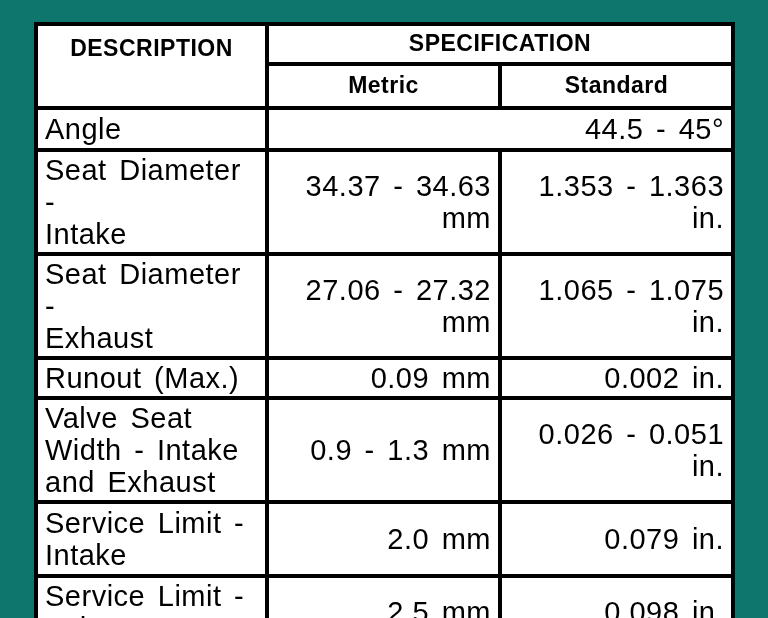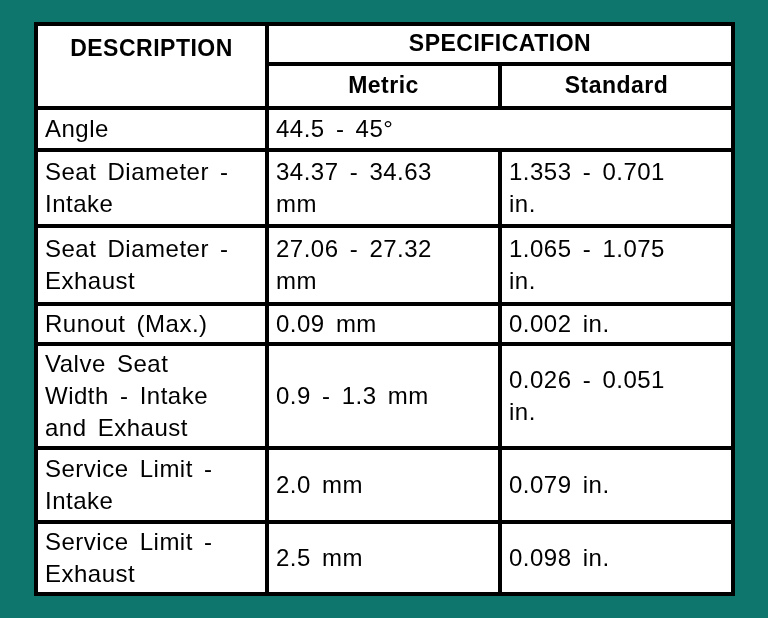--- a/index.html
+++ b/index.html
@@ -38,31 +38,31 @@
     text-align: center;
     vertical-align: middle;
     letter-spacing: 0.5px;
     line-height: 1.2;
   }
   .spec-table th.th-desc {
     vertical-align: top;
     padding-top: 9px;
   }
   .spec-table td {
-    font-size: 24px;
+    font-size: 29px;
     font-weight: normal;
     letter-spacing: 0.5px;
     word-spacing: 4px;
     line-height: 32px;
     white-space: pre-line;
     vertical-align: middle;
   }
   .spec-table td.dl { text-align: left; }
   .spec-table td.dr { text-align: left; }
-  .spec-table td.v  { text-align: left; }
+  .spec-table td.v  { text-align: right; }
   col.c-desc     { width: 231px; }
   col.c-metric   { width: 233px; }
   col.c-standard { width: 233px; }
 </style>
 </head>
 <body>
 
 <div class="page">
   <table class="spec-table">
     <colgroup>
@@ -81,21 +81,21 @@
       </tr>
       <tr style="height:42px">
         <td class="dl">Angle</td>
         <td class="v" colspan="2">44.5 - 45°</td>
       </tr>
       <tr style="height:76px">
         <td class="dl">Seat Diameter -
 Intake</td>
         <td class="v">34.37 - 34.63
 mm</td>
-        <td class="v">1.353 - 0.701
+        <td class="v">1.353 - 1.363
 in.</td>
       </tr>
       <tr style="height:78px">
         <td class="dl">Seat Diameter -
 Exhaust</td>
         <td class="v">27.06 - 27.32
 mm</td>
         <td class="v">1.065 - 1.075
 in.</td>
       </tr>

